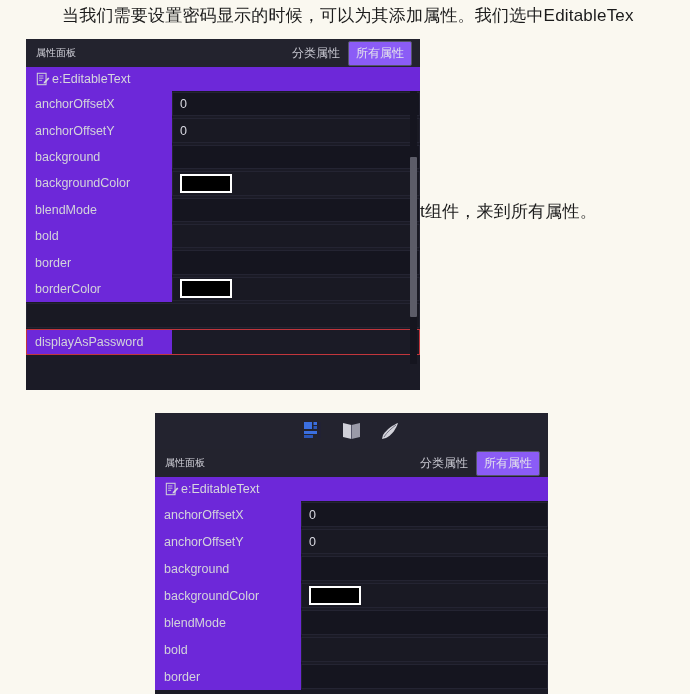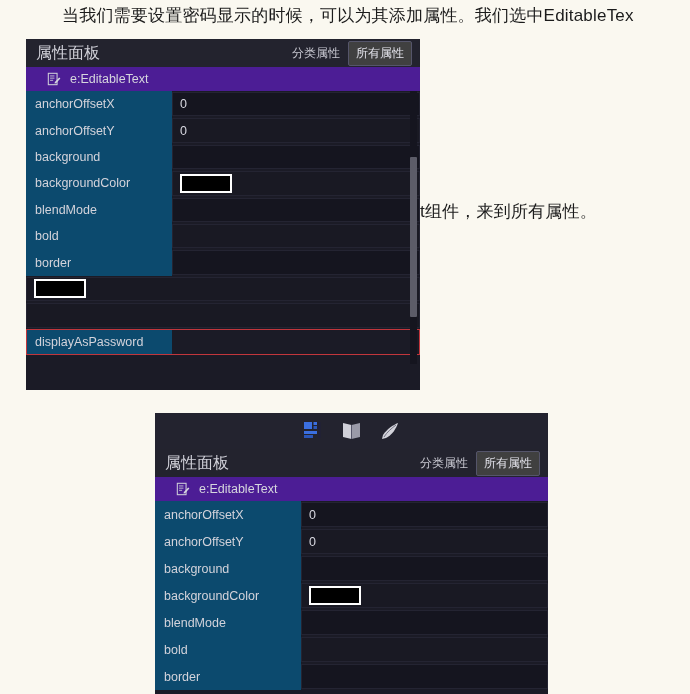--- a/index.html
+++ b/index.html
@@ -57,48 +57,48 @@
 
   .panel-header {
     height: 28px;
     background: #23232e;
     display: flex;
     align-items: center;
     padding: 0 8px 0 10px;
     box-sizing: border-box;
   }
   .panel-title {
-    font-size: 16px;
+    font-size: 10px;
     color: #d2d2da;
     flex: 0 0 auto;
   }
   .header-spacer { flex: 1 1 auto; }
   .tab-btn {
     font-size: 12px;
     color: #c9c9d2;
     padding: 3px 7px;
     border: 1px solid transparent;
     border-radius: 2px;
     margin-left: 0;
     white-space: nowrap;
   }
   .tab-btn.active {
-    background: #404040;
+    background: #8b5cf6;
     border-color: #55556a;
     color: #e4e4ec;
   }
 
   .panel-subheader {
     height: 24px;
-    background: #4c1d95;
-    display: flex;
-    align-items: center;
-    padding-left: 21px;
-    box-sizing: border-box;
-    gap: 9px;
+    background: #6d28d9;
+    display: flex;
+    align-items: center;
+    padding-left: 10px;
+    box-sizing: border-box;
+    gap: 2px;
   }
   .subheader-label {
     font-size: 12.5px;
     color: #d6d6de;
   }
   .edit-icon { width: 14px; height: 14px; display: block; }
 
   
   .rows {
     position: relative;
@@ -111,21 +111,21 @@
     position: relative;
   }
   .prop-name {
     flex: 0 0 auto;
     font-size: 12.5px;
     color: #d3d3db;
     display: flex;
     align-items: center;
     padding-left: 9px;
     box-sizing: border-box;
-    background: #0c4a6e;
+    background: #6d28d9;
   }
   .prop-value {
     flex: 1 1 auto;
     background: #15151f;
     border: 1px solid #242432;
     box-sizing: border-box;
     display: flex;
     align-items: center;
     padding-left: 7px;
     font-size: 12.5px;
@@ -236,20 +236,21 @@
       </div>
       <div class="prop-row alt">
         <div class="prop-name">bold</div>
         <div class="prop-value"></div>
       </div>
       <div class="prop-row">
         <div class="prop-name">border</div>
         <div class="prop-value"></div>
       </div>
       <div class="prop-row alt">
+        <div class="prop-name">borderColor</div>
         <div class="prop-value">
           <div class="swatch"></div>
         </div>
       </div>
       <div class="prop-row alt">
         <div class="prop-value"></div>
       </div>
       <div class="prop-row highlight">
         <div class="prop-name">displayAsPassword</div>
       </div>

